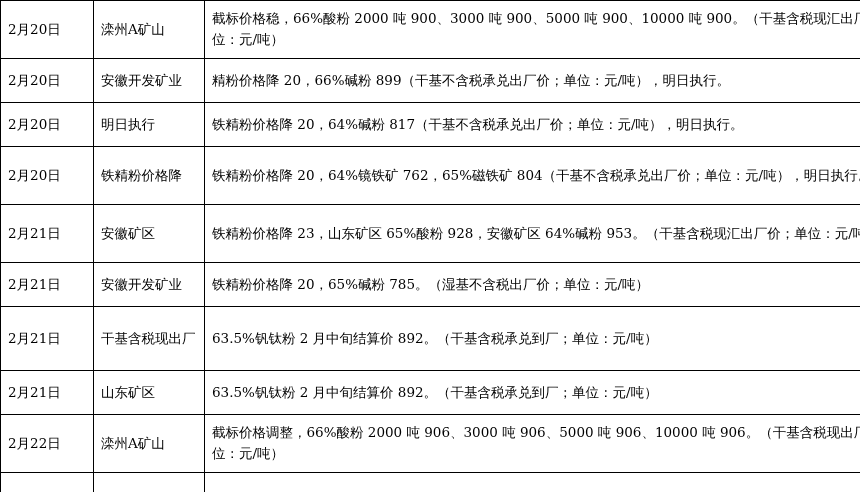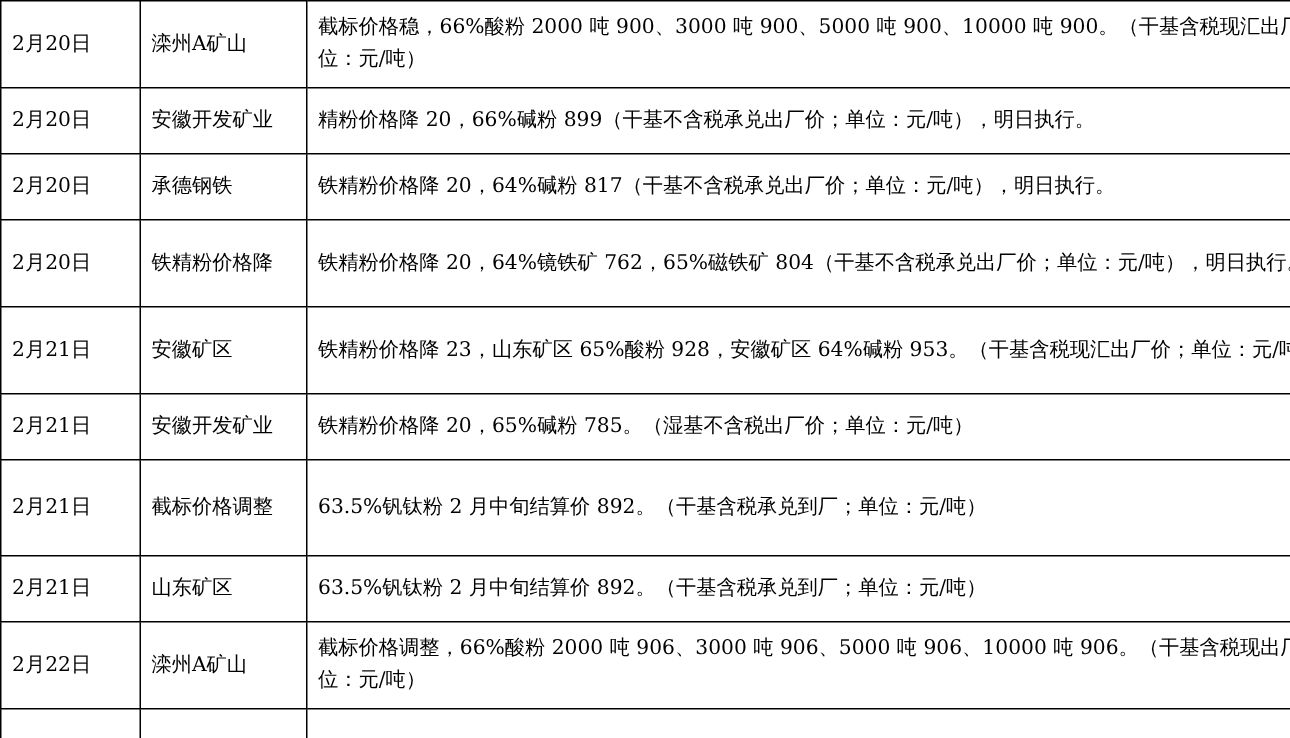--- a/index.html
+++ b/index.html
@@ -56,41 +56,41 @@
       <td class="col-source">滦州A矿山</td>
       <td class="col-content">截标价格稳，66%酸粉 2000 吨 900、3000 吨 900、5000 吨 900、10000 吨 900。（干基含税现汇出厂；单位：元/吨）</td>
     </tr>
     <tr class="row-h2">
       <td class="col-date">2月20日</td>
       <td class="col-source">安徽开发矿业</td>
       <td class="col-content">精粉价格降 20，66%碱粉 899（干基不含税承兑出厂价；单位：元/吨），明日执行。</td>
     </tr>
     <tr class="row-h2">
       <td class="col-date">2月20日</td>
-      <td class="col-source">承德钢铁</td>
+      <td class="col-source">明日执行</td>
       <td class="col-content">铁精粉价格降 20，64%碱粉 817（干基不含税承兑出厂价；单位：元/吨），明日执行。</td>
     </tr>
     <tr class="row-h1">
       <td class="col-date">2月20日</td>
       <td class="col-source">铁精粉价格降</td>
       <td class="col-content">铁精粉价格降 20，64%镜铁矿 762，65%磁铁矿 804（干基不含税承兑出厂价；单位：元/吨），明日执行。</td>
     </tr>
     <tr class="row-h1">
       <td class="col-date">2月21日</td>
       <td class="col-source">安徽矿区</td>
       <td class="col-content">铁精粉价格降 23，山东矿区 65%酸粉 928，安徽矿区 64%碱粉 953。（干基含税现汇出厂价；单位：元/吨）</td>
     </tr>
     <tr class="row-h2">
       <td class="col-date">2月21日</td>
       <td class="col-source">安徽开发矿业</td>
       <td class="col-content">铁精粉价格降 20，65%碱粉 785。（湿基不含税出厂价；单位：元/吨）</td>
     </tr>
     <tr class="row-h3">
       <td class="col-date">2月21日</td>
-      <td class="col-source">截标价格调整</td>
+      <td class="col-source">干基含税现出厂</td>
       <td class="col-content">63.5%钒钛粉 2 月中旬结算价 892。（干基含税承兑到厂；单位：元/吨）</td>
     </tr>
     <tr class="row-h2">
       <td class="col-date">2月21日</td>
       <td class="col-source">山东矿区</td>
       <td class="col-content">63.5%钒钛粉 2 月中旬结算价 892。（干基含税承兑到厂；单位：元/吨）</td>
     </tr>
     <tr class="row-h1">
       <td class="col-date">2月22日</td>
       <td class="col-source">滦州A矿山</td>

